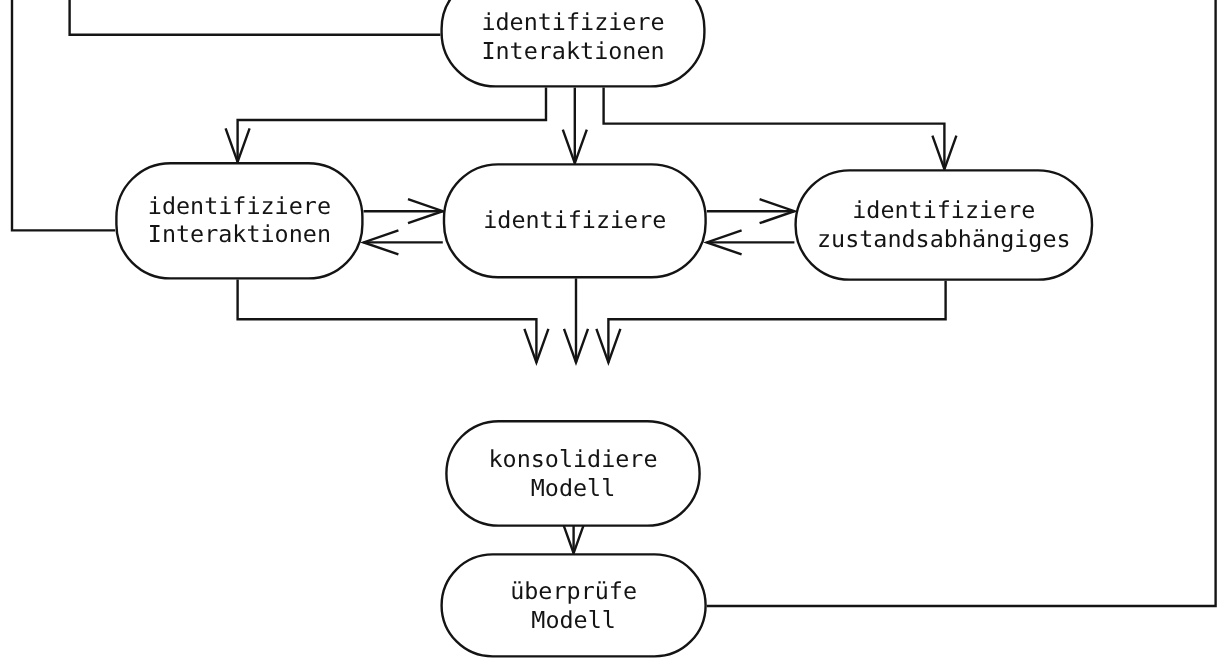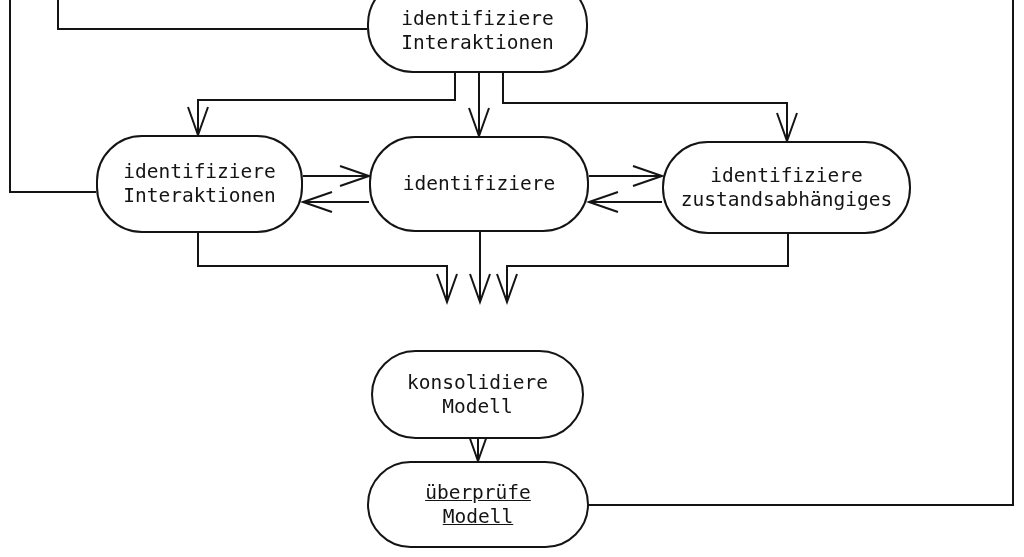--- a/index.html
+++ b/index.html
@@ -39,21 +39,21 @@
     color: #141414;
     font-size: 19.5px;
     line-height: 24px;
     white-space: nowrap;
   }
   .n-interaktionen { left: 367px; top: -22px; width: 221px; height: 95px; padding-top: 10px; }
   .n-assoziationen { left: 96px;  top: 135px; width: 207px; height: 98px; }
   .n-attribute     { left: 369px; top: 136px; width: 220px; height: 96px; }
   .n-verhalten     { left: 662px; top: 141px; width: 249px; height: 93px; }
   .n-konsolidiere  { left: 371px; top: 302px; width: 213px; height: 89px; margin-top: 48px; }
-  .n-ueberpruefe   { left: 367px; top: 461px; width: 222px; height: 87px; text-decoration: underline; }
+  .n-ueberpruefe   { left: 367px; top: 461px; width: 222px; height: 87px; }
 </style>
 </head>
 <body>
 
 <div id="stage">
 
   <svg id="edges-layer" viewBox="0 0 1024 557" xmlns="http://www.w3.org/2000/svg">
     <g stroke="#141414" stroke-width="2" fill="none">
 
       <path d="M10 0 V192 H96"></path>

